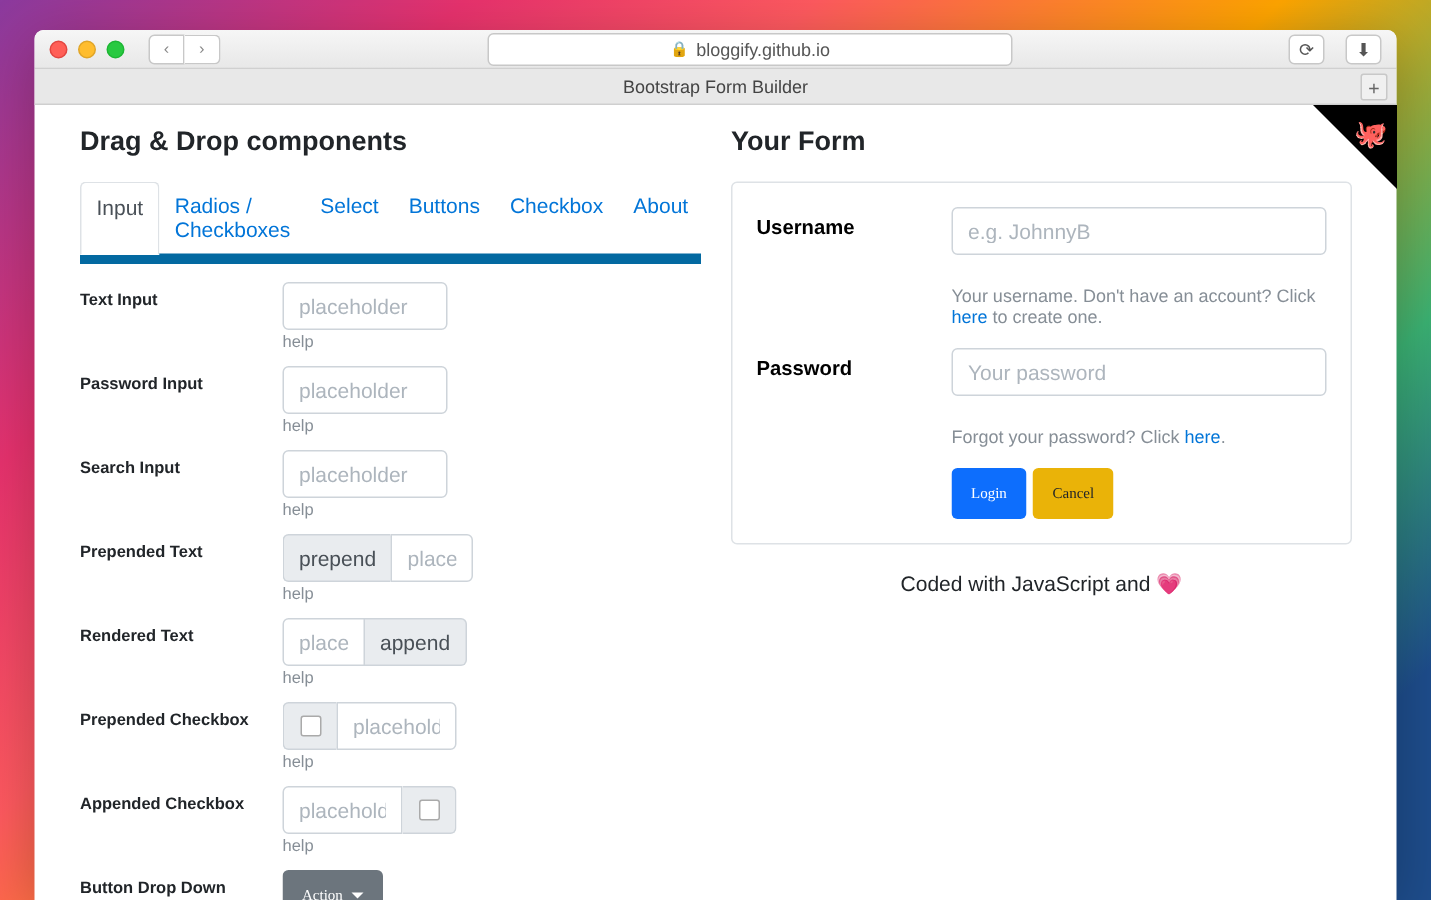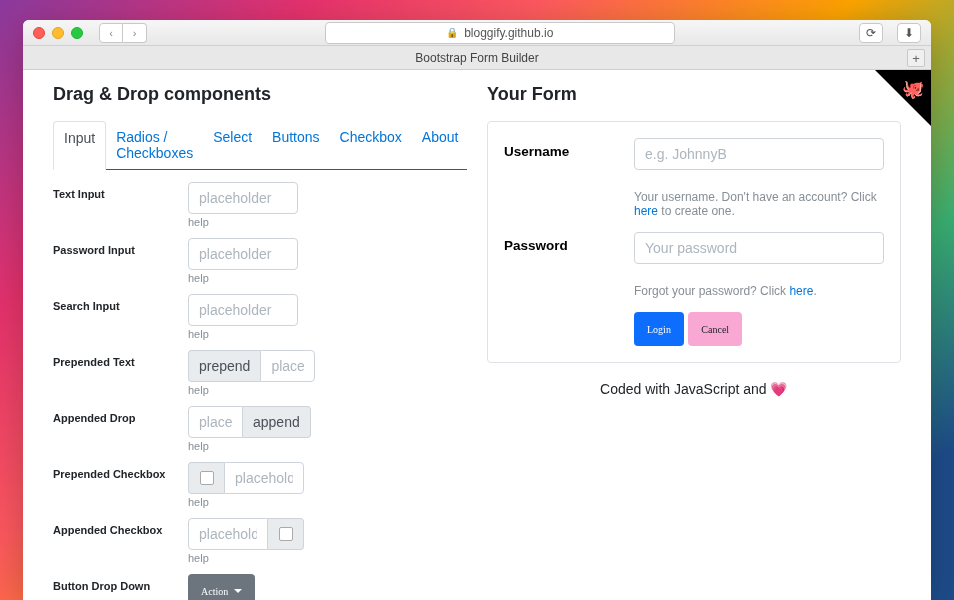--- a/index.html
+++ b/index.html
@@ -44,21 +44,21 @@
 .rbtn{width:24px;height:20px;border:1px solid #c8c8c8;border-radius:4px;background:#fff;display:flex;align-items:center;justify-content:center;font-size:12px;color:#555;margin-left:6px;}
 .tabbar{height:24px;background:#e8e8e8;border-bottom:1px solid #cfcfcf;display:flex;align-items:center;justify-content:center;font-size:12px;color:#444;position:relative;}
 .plus{position:absolute;right:6px;top:3px;width:18px;height:18px;border:1px solid #c8c8c8;background:#f0f0f0;display:flex;align-items:center;justify-content:center;font-size:13px;color:#666;border-radius:2px;}
 .content{flex:1;overflow:auto;position:relative;padding:14px 0 0 0;}
 .corner{position:absolute;top:0;right:0;width:0;height:0;border-style:solid;border-width:0 56px 56px 0;border-color:transparent #000 transparent transparent;z-index:5;}
 .corner-icon{position:absolute;top:8px;right:6px;z-index:6;font-size:18px;color:#fff;}
 .cols{display:flex;gap:20px;padding:0 30px;}
 .left{flex:1;min-width:0;}
 .right{flex:1;min-width:0;}
 h3{font-size:18px;font-weight:600;color:#212529;margin-bottom:16px;}
-.tabs{display:flex;border-bottom:1px solid #0369a1;margin-bottom:12px;}
+.tabs{display:flex;border-bottom:7px solid #0369a1;margin-bottom:12px;}
 .tab{padding:8px 10px;font-size:14px;color:#0275d8;cursor:pointer;}
 .tab.active{color:#495057;border:1px solid #dee2e6;border-bottom-color:#fff;border-radius:4px 4px 0 0;margin-bottom:-1px;background:#fff;}
 .field{display:flex;align-items:flex-start;margin-bottom:10px;}
 .flabel{width:135px;font-size:11px;font-weight:600;color:#212529;padding-top:6px;}
 .fctrl{flex:1;}
 .inp{height:32px;border:1px solid #ced4da;border-radius:4px;padding:0 10px;font-size:14px;color:#b91c1c;background:#fff;width:110px;}
 .inp::placeholder{color:#adb5bd;}
 .help{font-size:11px;color:#868e96;margin-top:2px;}
 .ig{display:flex;}
 .addon{background:#e9ecef;border:1px solid #ced4da;padding:0 10px;height:32px;display:flex;align-items:center;font-size:14px;color:#495057;}
@@ -75,21 +75,21 @@
 .caret{margin-left:6px;border:4px solid transparent;border-top-color:#fff;margin-top:4px;}
 .formcard{border:1px solid #dee2e6;border-radius:4px;padding:16px;}
 .ffield{display:flex;margin-bottom:14px;}
 .ffield .lbl{width:130px;font-size:13.5px;font-weight:600;padding-top:6px;}
 .ffield .ctr{flex:1;}
 .ffield .inp{width:100%;}
 .hint{font-size:12px;color:#868e96;margin-top:20px;}
 .hint a{color:#0275d8;text-decoration:none;}
 .actions{margin-left:130px;}
 .btn-pri{background:#0d6efd;color:#fff;}
-.btn-warn{background:#f9a8d4;color:#212529;}
+.btn-warn{background:#eab308;color:#212529;}
 .coded{text-align:center;margin-top:18px;font-size:14px;color:#212529;}
 </style>
 </head>
 <body>
 
 <div class="window">
   <div class="titlebar">
     <div class="traffic">
       <div class="dot r"></div>
       <div class="dot y"></div>
@@ -158,21 +158,21 @@
           <div class="fctrl">
             <div class="ig">
               <div class="addon l">prepend</div>
               <input class="inp rgt" placeholder="placeholder" style="">
             </div>
             <div class="help">help</div>
           </div>
         </div>
 
         <div class="field">
-          <div class="flabel">Appended Drop</div>
+          <div class="flabel">Rendered Text</div>
           <div class="fctrl">
             <div class="ig">
               <input class="inp lft" placeholder="placeholder" style="">
               <div class="addon r">append</div>
             </div>
             <div class="help">help</div>
           </div>
         </div>
 
         <div class="field">

